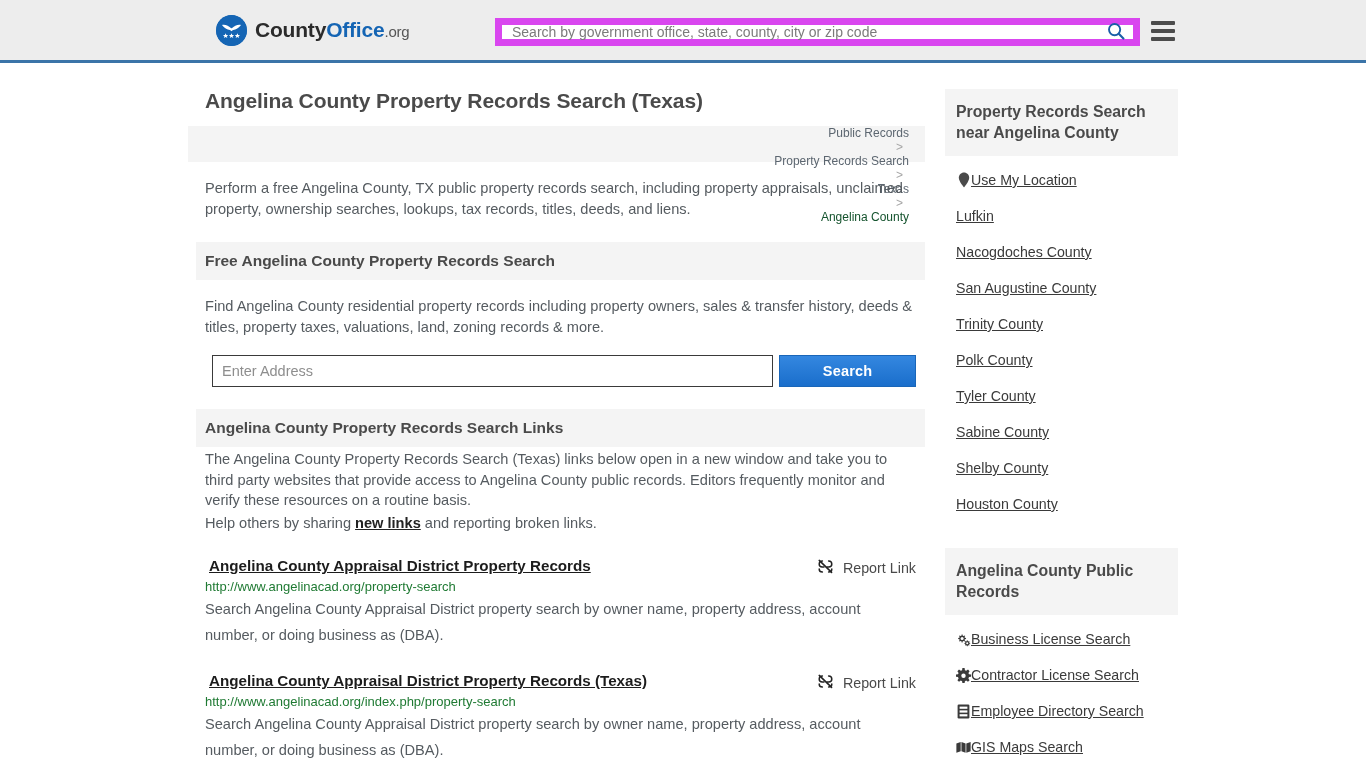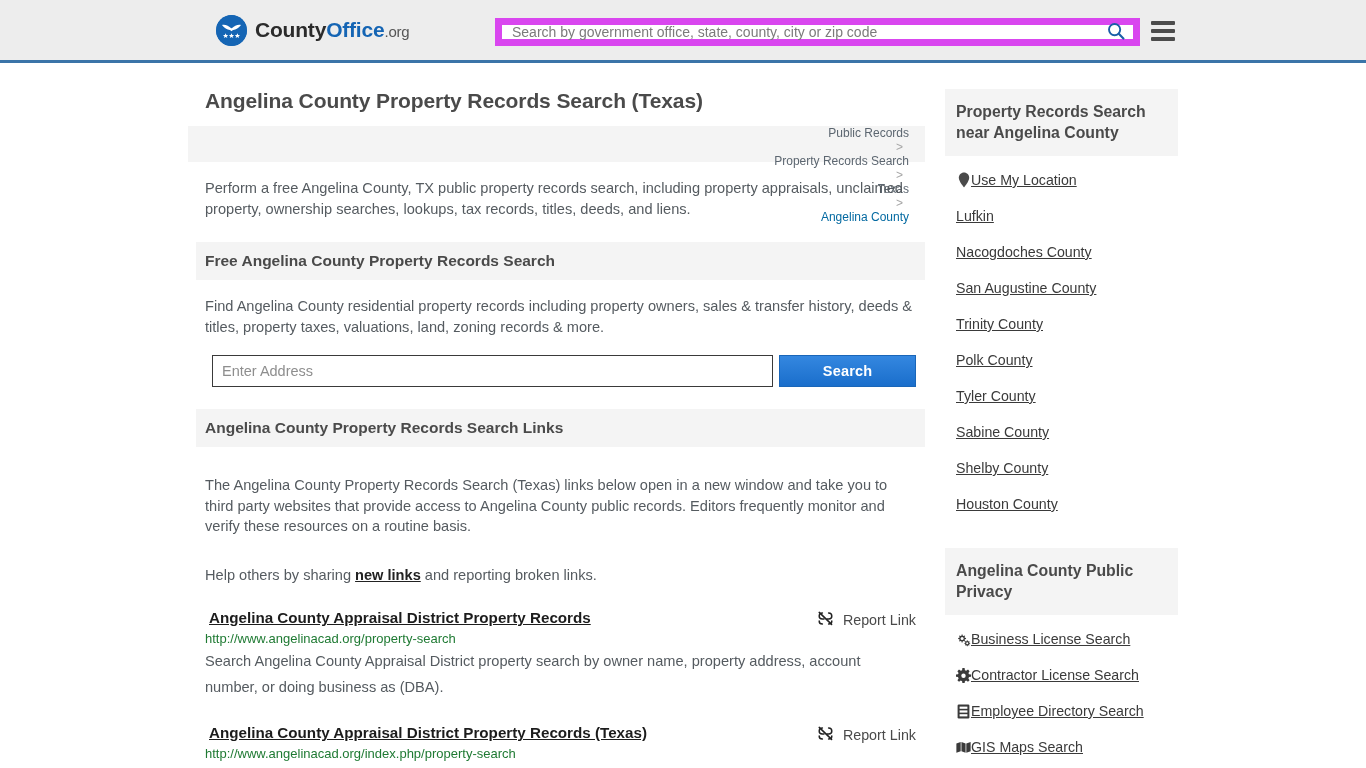--- a/index.html
+++ b/index.html
@@ -116,21 +116,21 @@
     align-items: flex-end;
     padding: 0 16px;
     font-size: 12px;
     flex-direction: column;
   }
   .breadcrumb a {
     color: #5c6670;
     text-decoration: none;
   }
   .breadcrumb .sep { color: #a6a6a6; margin: 0 6px; }
-  .breadcrumb .current { color: #0369a1; }
+  .breadcrumb .current { color: #14532d; }
 
   .body-text {
     font-size: 14.6px;
     line-height: 21px;
     color: #555b60;
     margin: 16px 0 0 8px;
     padding: 0 9px;
   }
 
   .section-head {
@@ -186,21 +186,21 @@
     color: #6d6d6d;
     margin: 9px 9px 0 0;
     padding-right: 0;
   }
   .legal a { color: #3b3b3b; text-decoration: underline; font-weight: 700; }
 
   .links-para {
     font-size: 14.6px;
     line-height: 20.5px;
     color: #555b60;
-    margin: 28px 0 0 8px;
+    margin: 2px 0 0 8px;
     padding: 0 9px;
   }
   .links-para a { color: #222; font-weight: 700; text-decoration: underline; }
 
   .result {
     margin: 24px 0 0 8px;
     padding: 0 9px;
     position: relative;
   }
   .result-title {
@@ -432,21 +432,21 @@
             <a href="#">Shelby County</a>
           </li>
           <li>
             <a href="#">Houston County</a>
           </li>
         </ul>
       </div>
 
       <div class="side-box">
         <div class="side-head">
-          <h3>Angelina County Public Privacy</h3>
+          <h3>Angelina County Public Records</h3>
         </div>
         <ul class="side-list">
           <li class="first-item">
             <span class="side-icon">
               <svg width="16" height="15" viewBox="0 0 16 15">
                 <g fill="#3a3a3a">
                   <path d="M6.0 2.2 L7.0 2.2 L7.2 3.4 L8.1 3.8 L9.1 3.1 L9.8 3.8 L9.1 4.8 L9.5 5.7 L10.7 5.9 L10.7 6.9 L9.5 7.1 L9.1 8.0 L9.8 9.0 L9.1 9.7 L8.1 9.0 L7.2 9.4 L7.0 10.6 L6.0 10.6 L5.8 9.4 L4.9 9.0 L3.9 9.7 L3.2 9.0 L3.9 8.0 L3.5 7.1 L2.3 6.9 L2.3 5.9 L3.5 5.7 L3.9 4.8 L3.2 3.8 L3.9 3.1 L4.9 3.8 L5.8 3.4 Z"></path>
                   <circle cx="6.5" cy="6.4" r="1.6" fill="#ffffff"></circle>
                   <path d="M11.6 8.4 L12.4 8.4 L12.55 9.2 L13.2 9.5 L13.9 9.05 L14.45 9.6 L14.0 10.3 L14.3 10.95 L15.1 11.1 L15.1 11.9 L14.3 12.05 L14.0 12.7 L14.45 13.4 L13.9 13.95 L13.2 13.5 L12.55 13.8 L12.4 14.6 L11.6 14.6 L11.45 13.8 L10.8 13.5 L10.1 13.95 L9.55 13.4 L10.0 12.7 L9.7 12.05 L8.9 11.9 L8.9 11.1 L9.7 10.95 L10.0 10.3 L9.55 9.6 L10.1 9.05 L10.8 9.5 L11.45 9.2 Z"></path>
                   <circle cx="12.0" cy="11.5" r="1.1" fill="#ffffff"></circle>

